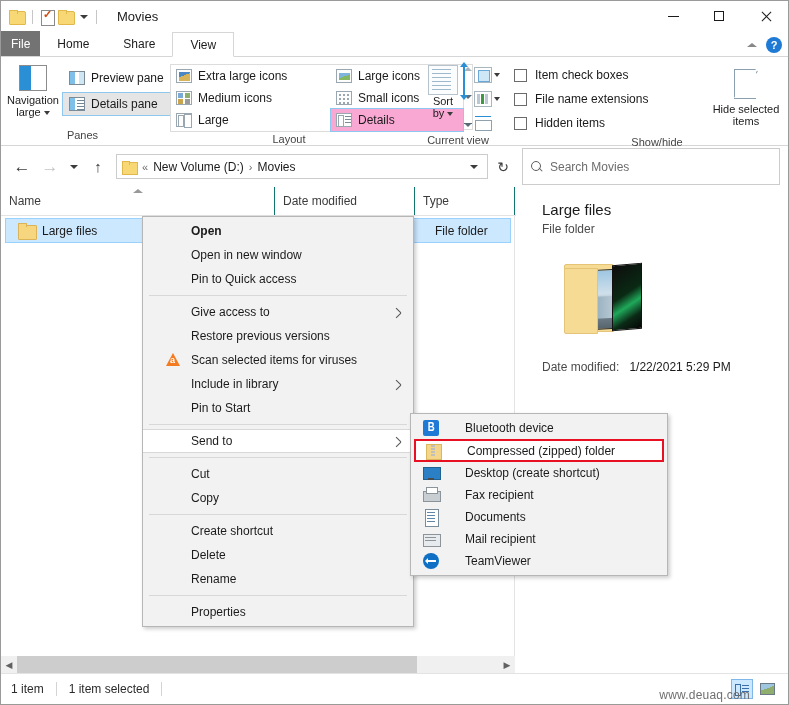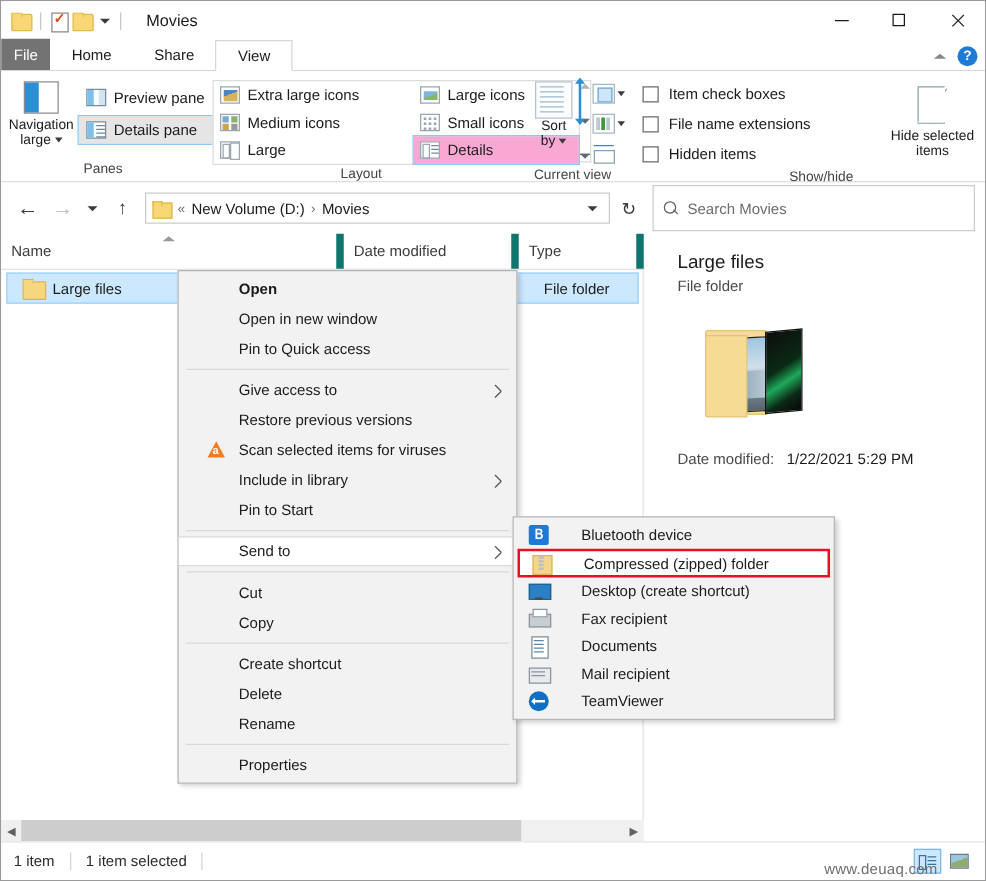--- a/index.html
+++ b/index.html
@@ -229,21 +229,21 @@
   .search-ico:before{content:"";position:absolute;left:0;top:0;width:8px;height:8px;border:1px solid #5d5d5d;border-radius:50%;}
   .search-ico:after{content:"";position:absolute;left:7px;top:8px;width:5px;height:1px;background:#5d5d5d;transform:rotate(45deg);}
   .search-ph { font-size:12px; color:#6d6d6d; }
 
   
   #colheaders {
     position:absolute; left:0; top:186px; width:787px; height:29px;
     background:#ffffff; border-bottom:1px solid #e3e3e3; display:flex; align-items:center;
   }
   .colh { height:28px; display:flex; align-items:center; padding:0 8px; font-size:12px; color:#3b3b3b;
-          border-right:6px solid #0f766e; position:relative; }
+          border-right:1px solid #0f766e; position:relative; }
   .sort-caret {
     position:absolute; left:50%; top:2px; margin-left:-5px;
     width:0;height:0;border-left:5px solid transparent;border-right:5px solid transparent;
     border-bottom:4px solid #999999;
   }
 
   
   #filelist {
     position:absolute; left:0; top:215px; width:514px; height:440px;
     background:#ffffff; border-right:1px solid #e3e3e3;

